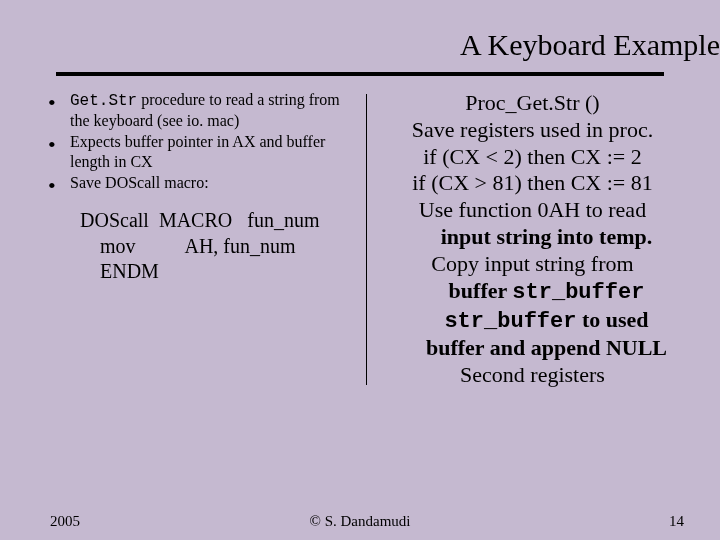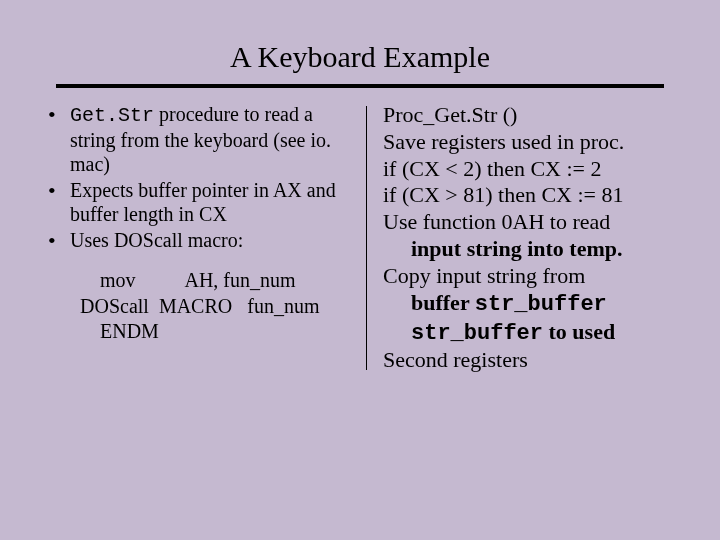--- a/index.html
+++ b/index.html
@@ -12,23 +12,23 @@
     color: #000;
     overflow: hidden;
   }
   .slide {
     position: relative;
     width: 720px;
     height: 540px;
     box-sizing: border-box;
   }
   .title {
-    text-align: center;
+    text-align: right;
     font-size: 30px;
-    padding-top: 40px;
+    padding-top: 28px;
     padding-bottom: 6px;
   }
   .rule {
     margin: 4px 56px 0 56px;
     border-top: 4px solid #000;
     height: 0;
   }
   .columns {
     display: flex;
     margin: 14px 38px 0 46px;
@@ -50,21 +50,21 @@
     box-sizing: border-box;
   }
   ul.bullets {
     list-style: none;
     margin: 0;
     padding: 0;
   }
   ul.bullets > li {
     position: relative;
     padding-left: 24px;
-    font-size: 20px;
+    font-size: 16px;
     line-height: 1.2;
     margin-bottom: 2px;
   }
   ul.bullets > li::before {
     content: "•";
     position: absolute;
     left: 2px;
     top: 0;
     font-size: 22px;
   }
@@ -74,20 +74,21 @@
   .macro-block {
     font-size: 20px;
     line-height: 1.28;
     margin-top: 16px;
     margin-left: 34px;
   }
   .macro-line { white-space: pre; }
   .rtext {
     font-size: 22px;
     line-height: 1.22;
+    text-align: center;
   }
   .rind { padding-left: 28px; display: block; font-weight: bold; }
   .footer {
     position: absolute;
     left: 0;
     right: 0;
     bottom: 10px;
   }
   .footer-row {
     display: flex;
@@ -121,27 +122,27 @@
 
     <div class="col-left">
       <ul class="bullets">
         <li>
           <span class="mono">Get.Str</span><span> procedure to read a string from the keyboard (see io. mac)</span>
         </li>
         <li>
           <span>Expects buffer pointer in AX and buffer length in CX</span>
         </li>
         <li>
-          <span>Uses DOScall macro:</span>
+          <span>Save DOScall macro:</span>
         </li>
       </ul>
 
       <div class="macro-block">
+        <div class="macro-line">DOScall  MACRO   fun_num</div>
         <div class="macro-line">    mov          AH, fun_num</div>
-        <div class="macro-line">DOScall  MACRO   fun_num</div>
         <div class="macro-line">    ENDM</div>
       </div>
     </div>
 
     <div class="vline"></div>
 
     <div class="col-right">
       <div class="rtext">Proc_Get.Str ()</div>
       <div class="rtext">Save registers used in proc.</div>
       <div class="rtext">if (CX &lt; 2) then CX := 2</div>
@@ -150,21 +151,29 @@
       <div class="rtext">
           <span class="rind">input string into temp.</span>
         </div>
       <div class="rtext">Copy input string from</div>
       <div class="rtext">
           <span class="rind"><span>buffer </span><span class="mono">str_buffer</span></span>
         </div>
       <div class="rtext">
           <span class="rind"><span class="mono">str_buffer</span><span> to used</span></span>
         </div>
+      <div class="rtext">
+          <span class="rind">buffer and append NULL</span>
+        </div>
       <div class="rtext">Second registers</div>
     </div>
 
   </div>
 
   <div class="footer">
+    <div class="footer-row">
+      <span>2005</span>
+      <span class="footer-center">© S. Dandamudi</span>
+      <span>14</span>
+    </div>
   </div>
 
 </div>
 
 </body></html>

